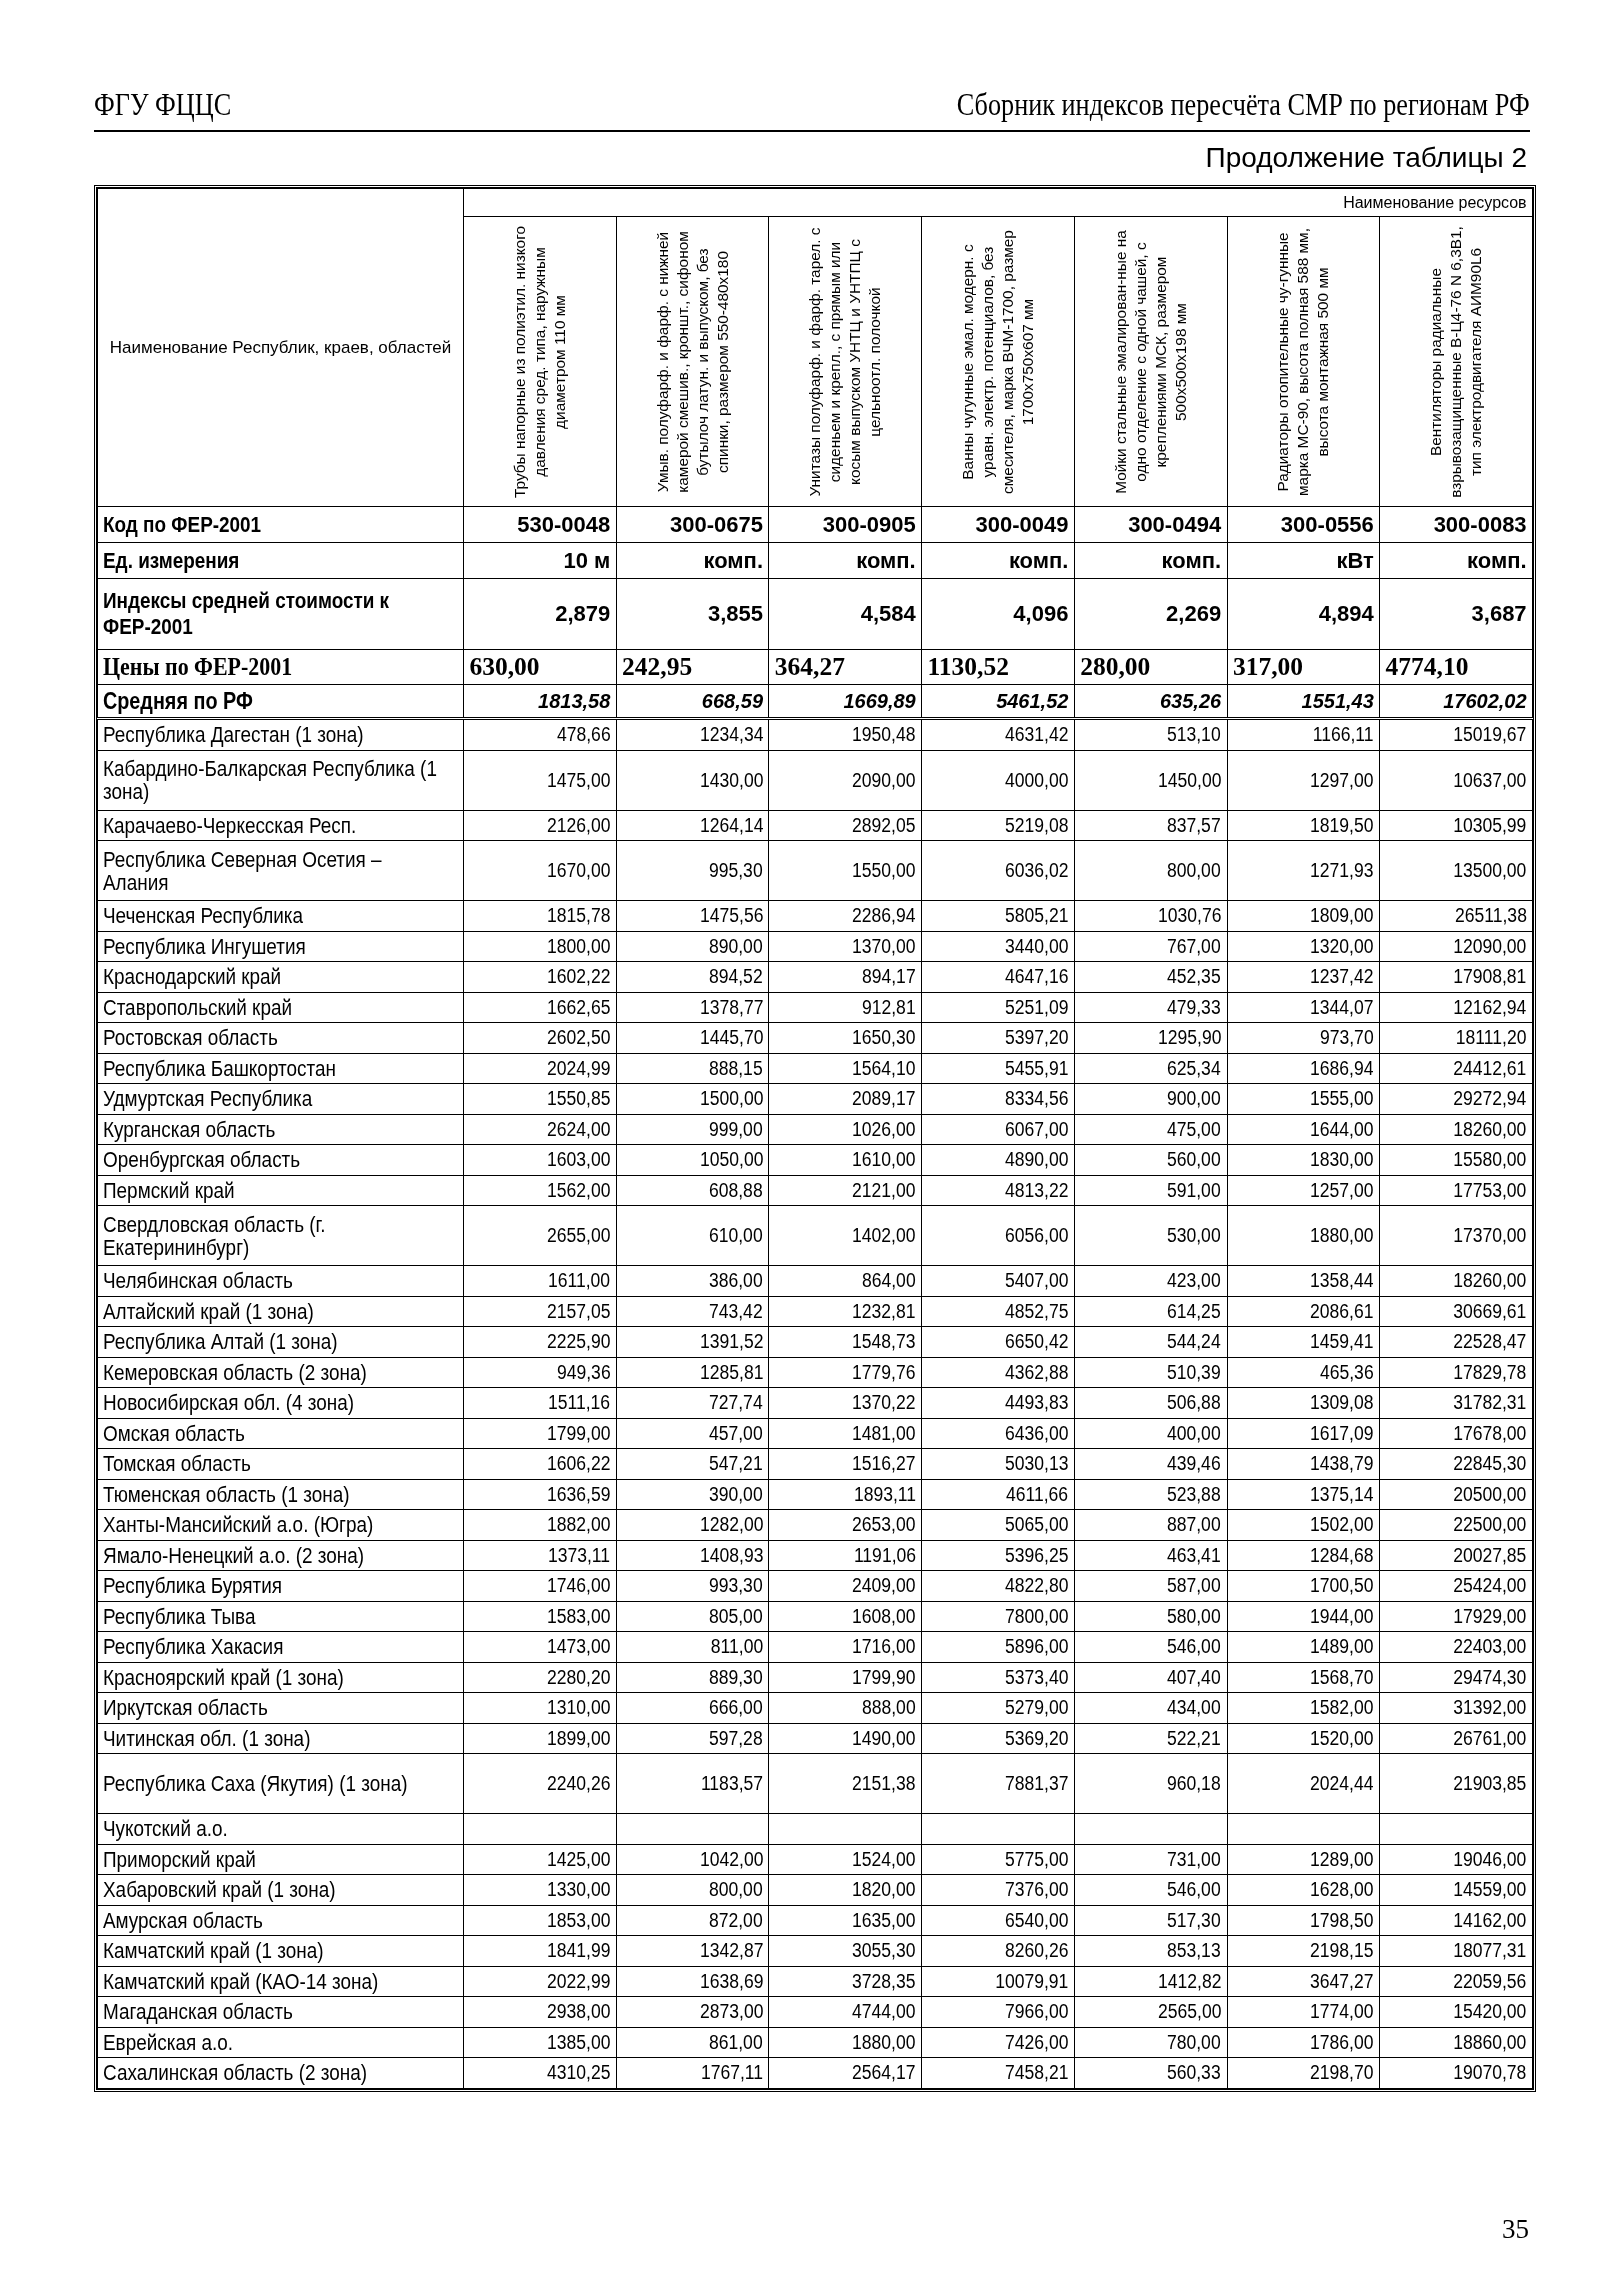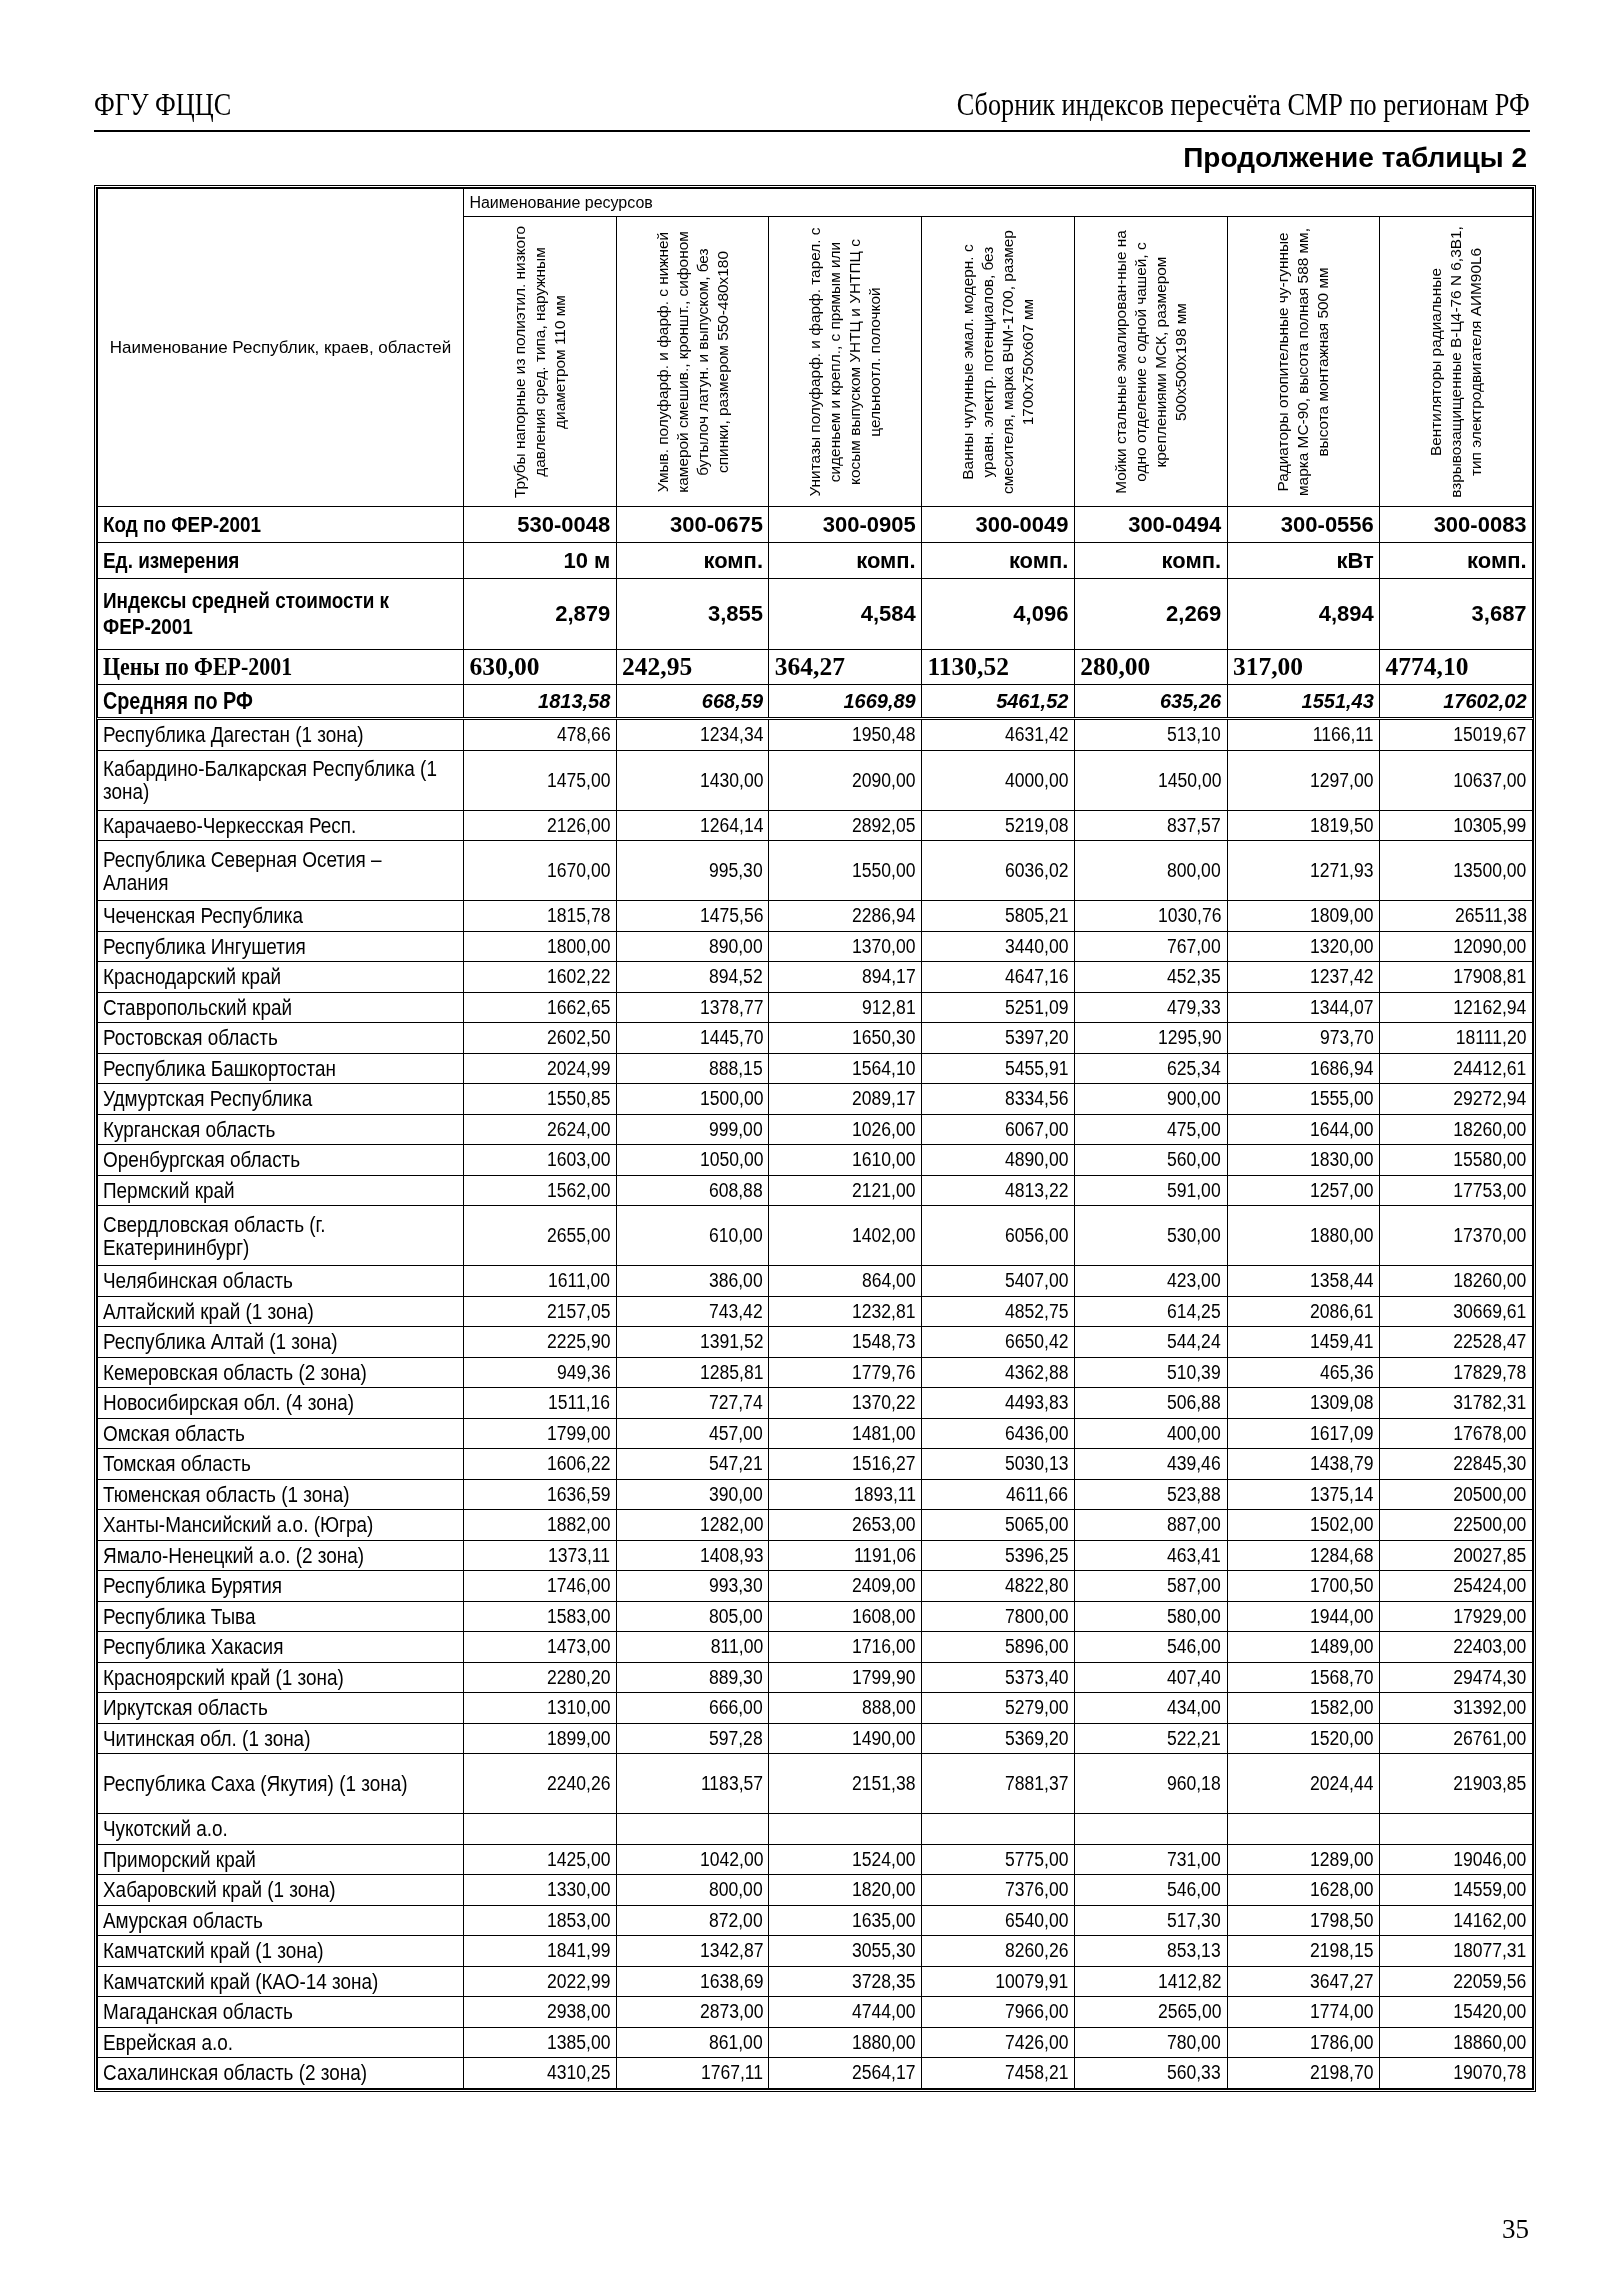--- a/index.html
+++ b/index.html
@@ -1,26 +1,26 @@
 <!DOCTYPE html>
 <html style="font-size:10.7px"><head>
 <meta charset="utf-8">
 <style>
   html, body { margin:0; padding:0; background:#ffffff; }
   body { width:1608px; height:2295px; position:relative; color:#000; font-family:"Liberation Sans", sans-serif; }
   .page-header { position:absolute; left:94px; top:79px; width:1436px; height:51px; border-bottom:2.7px solid #000; }
   .hdr-left { position:absolute; left:0; bottom:6.7px; font-family:"Liberation Serif", serif; font-size:32px; transform:scaleX(0.82); transform-origin:left bottom; }
   .hdr-right { position:absolute; right:0; bottom:6.7px; font-family:"Liberation Serif", serif; font-size:32px; transform:scaleX(0.82); transform-origin:right bottom; white-space:nowrap; }
-  .continuation { position:absolute; right:81px; top:142px; font-size:28px; font-weight:bold; white-space:nowrap; }
+  .continuation { position:absolute; right:81px; top:142px; font-size:28px; font-weight:normal; white-space:nowrap; }
   .tbl-wrap { position:absolute; left:94px; top:185px; width:1436px; border:3.4px double #000; }
   table { border-collapse:collapse; width:100%; table-layout:fixed; }
   td, th { border:1.3px solid #000; padding:0 5.4px; overflow:hidden; }
   th { font-weight:normal; }
   col.name-col { width:366px; }
-  .hdr-resources { height:27px; font-size:16px; text-align:left; }
+  .hdr-resources { height:27px; font-size:16px; text-align:right; }
   .hdr-regions { font-size:17px; text-align:center; vertical-align:middle; }
   .rot-cell { height:289px; padding:0; position:relative; }
   .rot-text { position:absolute; left:50%; top:50%; width:275px; transform:translate(-50%,-50%) rotate(-90deg); font-size:15.4px; line-height:20px; text-align:center; }
   .meta-row td { font-size:22px; font-weight:bold; height:35px; transform-origin:left; }
   .meta-row td.v { text-align:right; }
   .meta-row.tall td { height:70px; }
   .price-row td { font-family:"Liberation Serif", serif; font-size:25.5px; font-weight:bold; height:34px; }
   .price-row td.v { text-align:left; }
   .avg-row td { font-size:20px; font-weight:bold; font-style:italic; height:32px; }
   .avg-row td.v { text-align:right; }

